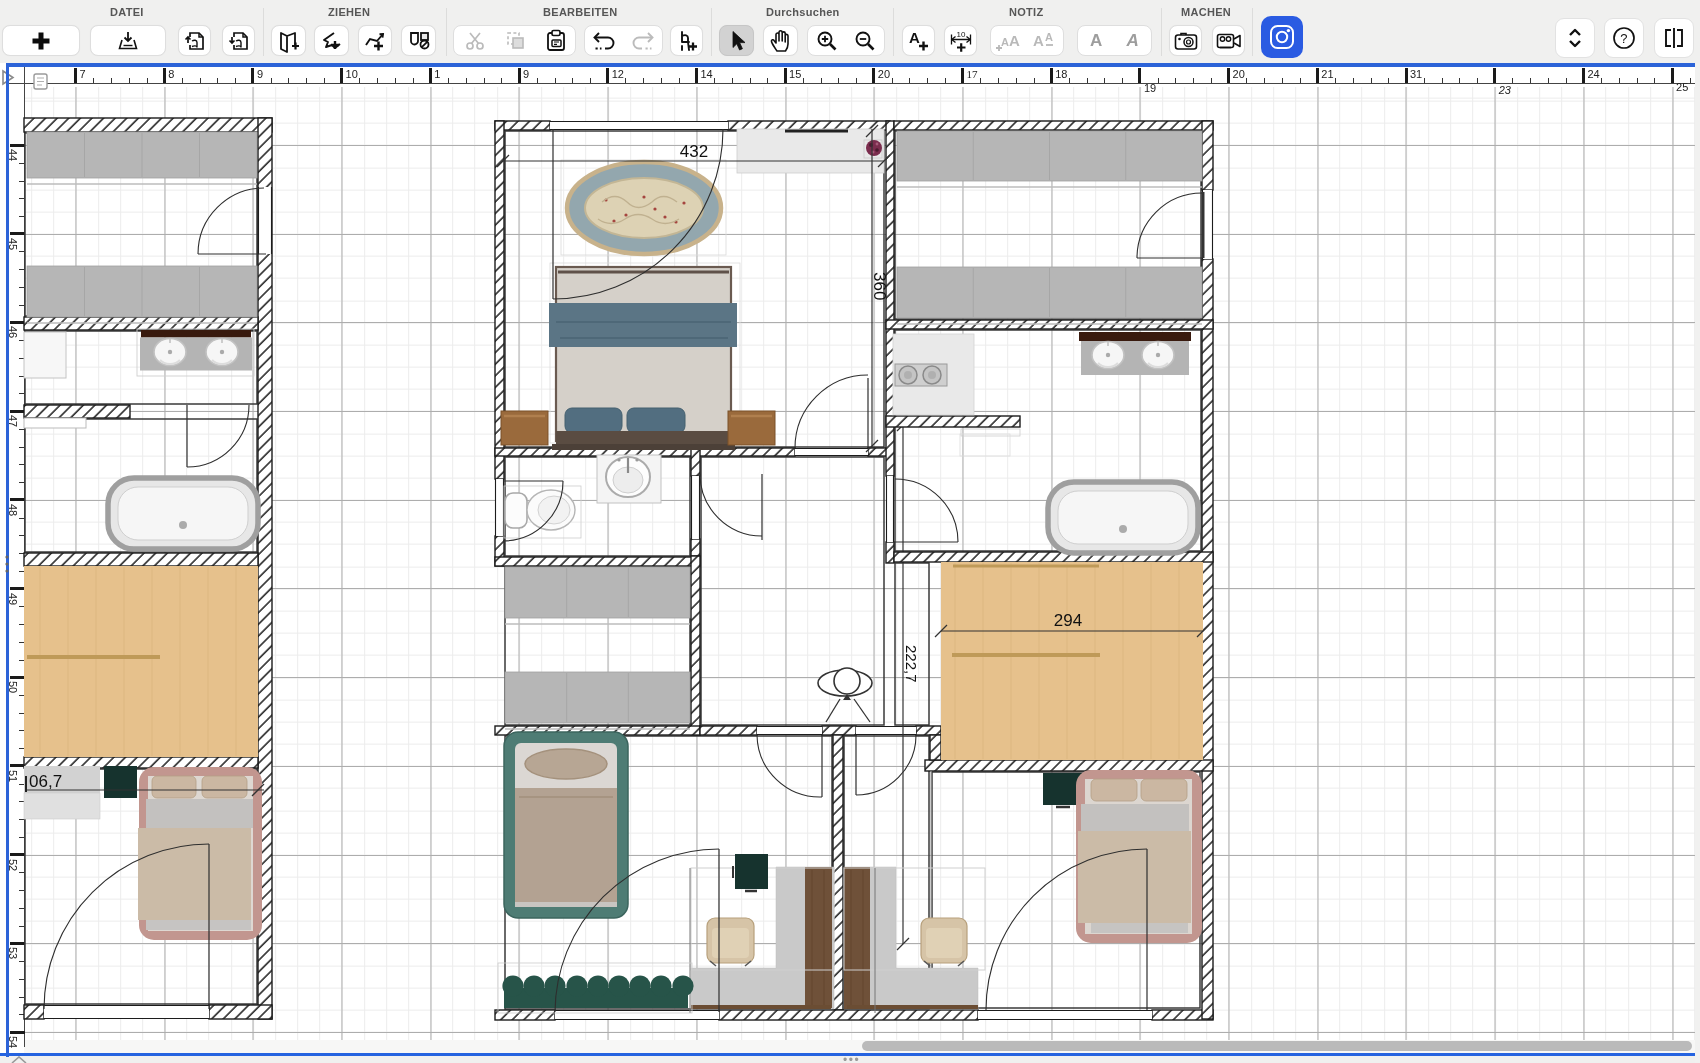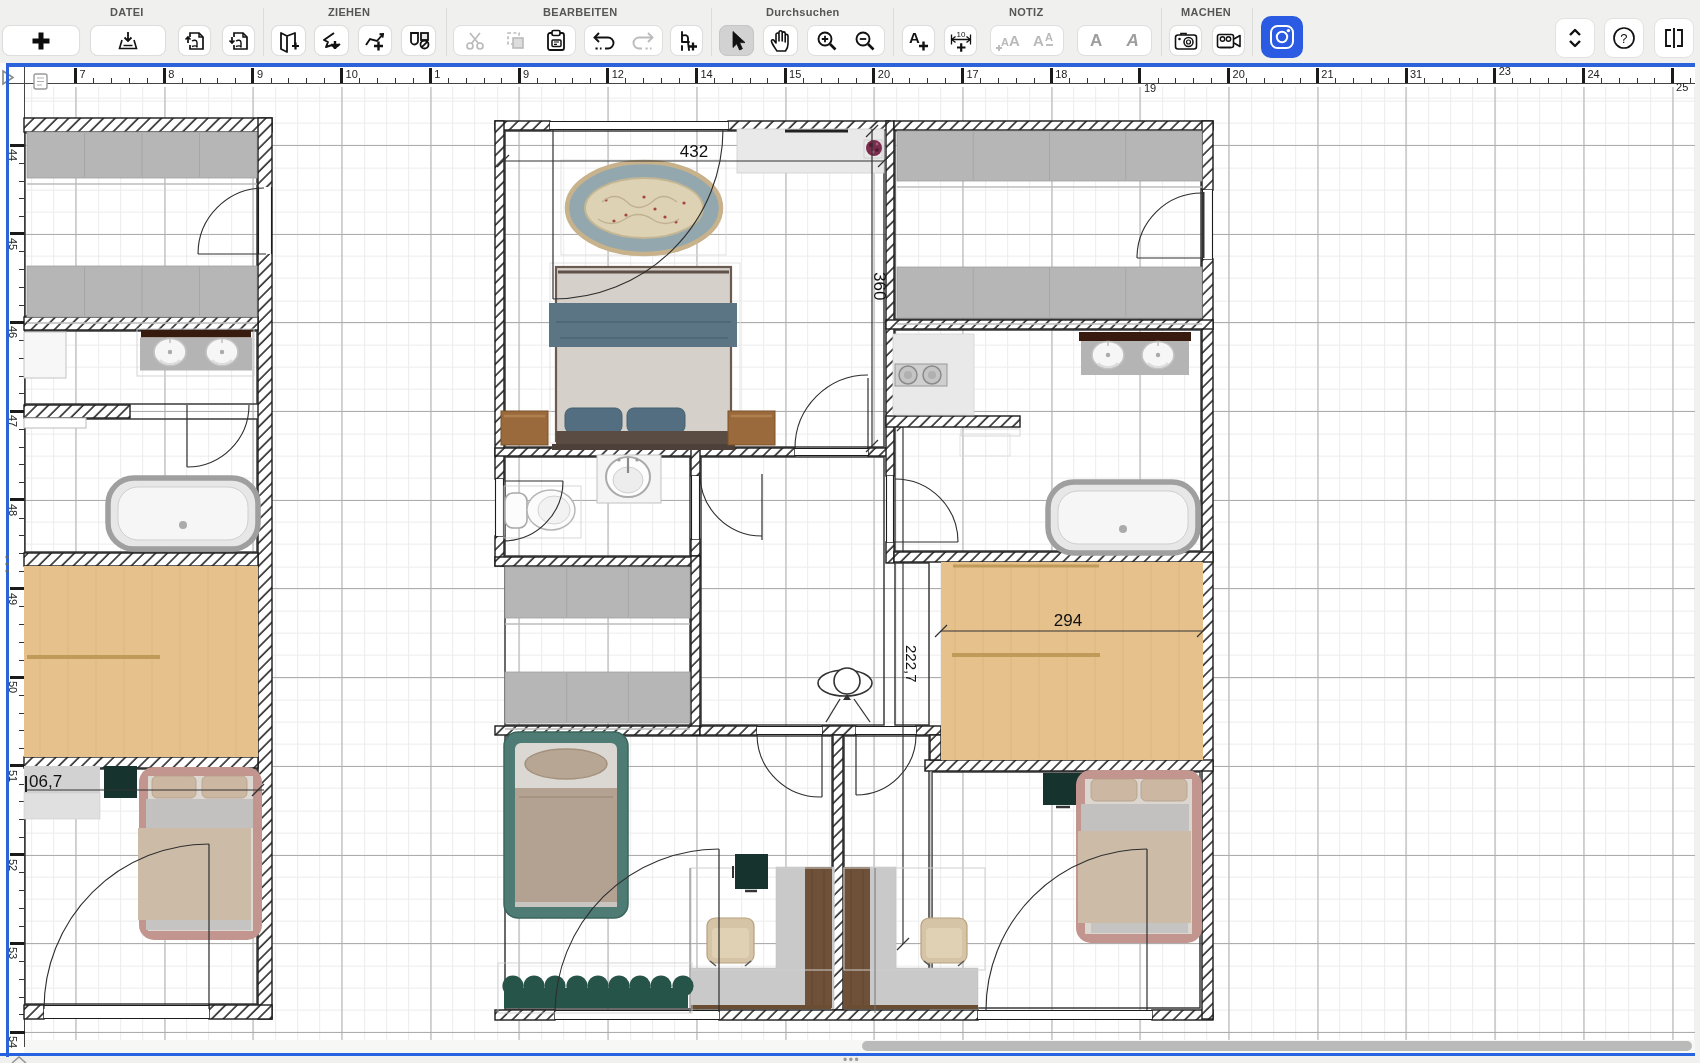--- a/index.html
+++ b/index.html
@@ -310,21 +310,21 @@
       <div style="position:absolute;left:820.6px;top:14.5px;width:1px;height:5px;background:#333;z-index:6;"></div>
       <div style="position:absolute;left:838.3px;top:14.5px;width:1px;height:5px;background:#333;z-index:6;"></div>
       <div style="position:absolute;left:856.1px;top:14.5px;width:1px;height:5px;background:#333;z-index:6;"></div>
       <div class="tickt" style="left:872.3px;"></div>
       <div class="num" style="left:877.8px;top:5px;">20</div>
       <div style="position:absolute;left:891.5px;top:14.5px;width:1px;height:5px;background:#333;z-index:6;"></div>
       <div style="position:absolute;left:909.3px;top:14.5px;width:1px;height:5px;background:#333;z-index:6;"></div>
       <div style="position:absolute;left:927.0px;top:14.5px;width:1px;height:5px;background:#333;z-index:6;"></div>
       <div style="position:absolute;left:944.8px;top:14.5px;width:1px;height:5px;background:#333;z-index:6;"></div>
       <div class="tickt" style="left:961.0px;"></div>
-      <div class="num" style="left:966.5px;top:5px;">17</div>
+      <div class="num" style="left:966.5px;top:5px;font-family:Liberation Serif, serif;">17</div>
       <div style="position:absolute;left:980.2px;top:14.5px;width:1px;height:5px;background:#333;z-index:6;"></div>
       <div style="position:absolute;left:998.0px;top:14.5px;width:1px;height:5px;background:#333;z-index:6;"></div>
       <div style="position:absolute;left:1015.7px;top:14.5px;width:1px;height:5px;background:#333;z-index:6;"></div>
       <div style="position:absolute;left:1033.5px;top:14.5px;width:1px;height:5px;background:#333;z-index:6;"></div>
       <div class="tickt" style="left:1049.7px;"></div>
       <div class="num" style="left:1055.2px;top:5px;">18</div>
       <div style="position:absolute;left:1068.9px;top:14.5px;width:1px;height:5px;background:#333;z-index:6;"></div>
       <div style="position:absolute;left:1086.7px;top:14.5px;width:1px;height:5px;background:#333;z-index:6;"></div>
       <div style="position:absolute;left:1104.4px;top:14.5px;width:1px;height:5px;background:#333;z-index:6;"></div>
       <div style="position:absolute;left:1122.2px;top:14.5px;width:1px;height:5px;background:#333;z-index:6;"></div>
@@ -346,21 +346,21 @@
       <div style="position:absolute;left:1352.8px;top:14.5px;width:1px;height:5px;background:#333;z-index:6;"></div>
       <div style="position:absolute;left:1370.5px;top:14.5px;width:1px;height:5px;background:#333;z-index:6;"></div>
       <div style="position:absolute;left:1388.3px;top:14.5px;width:1px;height:5px;background:#333;z-index:6;"></div>
       <div class="tickt" style="left:1404.5px;"></div>
       <div class="num" style="left:1410.0px;top:5px;">31</div>
       <div style="position:absolute;left:1423.7px;top:14.5px;width:1px;height:5px;background:#333;z-index:6;"></div>
       <div style="position:absolute;left:1441.5px;top:14.5px;width:1px;height:5px;background:#333;z-index:6;"></div>
       <div style="position:absolute;left:1459.2px;top:14.5px;width:1px;height:5px;background:#333;z-index:6;"></div>
       <div style="position:absolute;left:1477.0px;top:14.5px;width:1px;height:5px;background:#333;z-index:6;"></div>
       <div class="tickt" style="left:1493.2px;"></div>
-      <div class="num" style="left:1498.7px;top:2px;">23</div>
+      <div class="num" style="left:1498.7px;top:21px;font-style:italic;">23</div>
       <div style="position:absolute;left:1512.4px;top:14.5px;width:1px;height:5px;background:#333;z-index:6;"></div>
       <div style="position:absolute;left:1530.2px;top:14.5px;width:1px;height:5px;background:#333;z-index:6;"></div>
       <div style="position:absolute;left:1547.9px;top:14.5px;width:1px;height:5px;background:#333;z-index:6;"></div>
       <div style="position:absolute;left:1565.7px;top:14.5px;width:1px;height:5px;background:#333;z-index:6;"></div>
       <div class="tickt" style="left:1581.9px;"></div>
       <div class="num" style="left:1587.4px;top:5px;">24</div>
       <div style="position:absolute;left:1601.1px;top:14.5px;width:1px;height:5px;background:#333;z-index:6;"></div>
       <div style="position:absolute;left:1618.9px;top:14.5px;width:1px;height:5px;background:#333;z-index:6;"></div>
       <div style="position:absolute;left:1636.6px;top:14.5px;width:1px;height:5px;background:#333;z-index:6;"></div>
       <div style="position:absolute;left:1654.4px;top:14.5px;width:1px;height:5px;background:#333;z-index:6;"></div>

